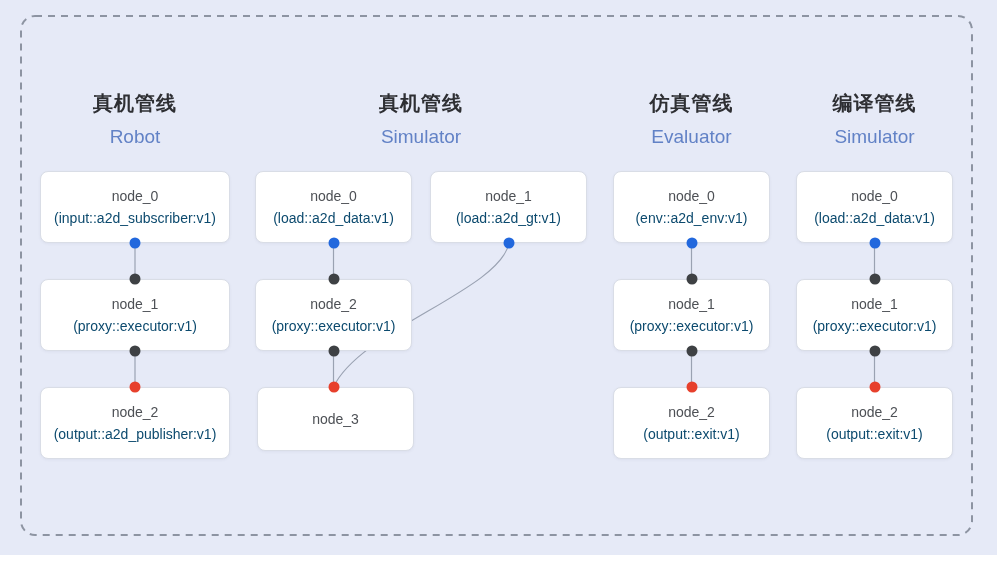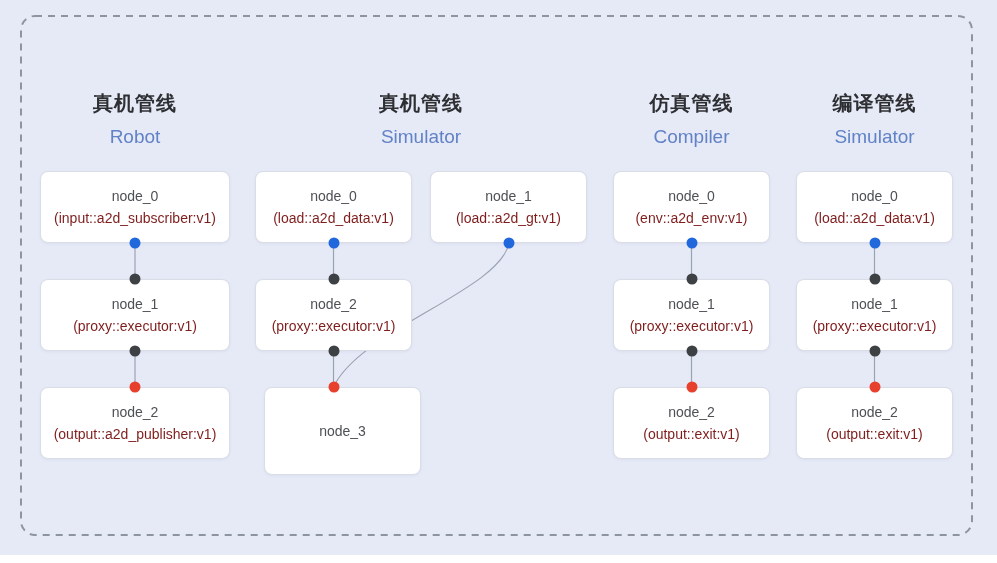--- a/index.html
+++ b/index.html
@@ -33,21 +33,21 @@
     border:1px solid #d9dde6;
     border-radius:8px;
     box-shadow:0 1px 3px rgba(60,70,100,0.06);
     display:flex;flex-direction:column;justify-content:center;align-items:center;
     box-sizing:border-box;
   }
   .node .nname{
     font-size:14px;color:#4d5055;line-height:22px;text-align:right;
   }
   .node .ntype{
-    font-size:14px;color:#7f1d1d;line-height:22px;text-align:left;white-space:nowrap;
+    font-size:14px;color:#0c4a6e;line-height:22px;text-align:left;white-space:nowrap;
   }
   .dot{
     position:absolute;width:11px;height:11px;border-radius:50%;
     transform:translate(-50%,-50%);
   }
   .dot.blue{background:#2268dd;}
   .dot.black{background:#3e4144;}
   .dot.red{background:#e7402c;}
 </style>
 </head>
@@ -74,21 +74,21 @@
     </g>
   </svg>
 
   <div class="pipe-title-zh" style="left:40px;top:62px;width:190px;">真机管线</div>
   <div class="pipe-title-zh" style="left:255px;top:62px;width:332px;">真机管线</div>
   <div class="pipe-title-zh" style="left:613px;top:62px;width:157px;">仿真管线</div>
   <div class="pipe-title-zh" style="left:796px;top:62px;width:157px;">编译管线</div>
 
   <div class="pipe-title-en" style="left:40px;top:123px;width:190px;">Robot</div>
   <div class="pipe-title-en" style="left:255px;top:123px;width:332px;">Simulator</div>
-  <div class="pipe-title-en" style="left:613px;top:123px;width:157px;">Compiler</div>
+  <div class="pipe-title-en" style="left:613px;top:123px;width:157px;">Evaluator</div>
   <div class="pipe-title-en" style="left:796px;top:123px;width:157px;">Simulator</div>
 
   <div class="node" style="left:40px;top:171px;width:190px;height:72px;">
     <div class="nname">node_0</div>
     <div class="ntype">(input::a2d_subscriber:v1)</div>
   </div>
   <div class="node" style="left:40px;top:279px;width:190px;height:72px;">
     <div class="nname">node_1</div>
     <div class="ntype">(proxy::executor:v1)</div>
   </div>
@@ -102,21 +102,21 @@
     <div class="ntype">(load::a2d_data:v1)</div>
   </div>
   <div class="node" style="left:430px;top:171px;width:157px;height:72px;">
     <div class="nname">node_1</div>
     <div class="ntype">(load::a2d_gt:v1)</div>
   </div>
   <div class="node" style="left:255px;top:279px;width:157px;height:72px;">
     <div class="nname">node_2</div>
     <div class="ntype">(proxy::executor:v1)</div>
   </div>
-  <div class="node" style="left:264px;top:387px;width:157px;height:88px;">
+  <div class="node" style="left:257px;top:387px;width:157px;height:64px;">
     <div class="nname">node_3</div>
   </div>
 
   <div class="node" style="left:613px;top:171px;width:157px;height:72px;">
     <div class="nname">node_0</div>
     <div class="ntype">(env::a2d_env:v1)</div>
   </div>
   <div class="node" style="left:613px;top:279px;width:157px;height:72px;">
     <div class="nname">node_1</div>
     <div class="ntype">(proxy::executor:v1)</div>

